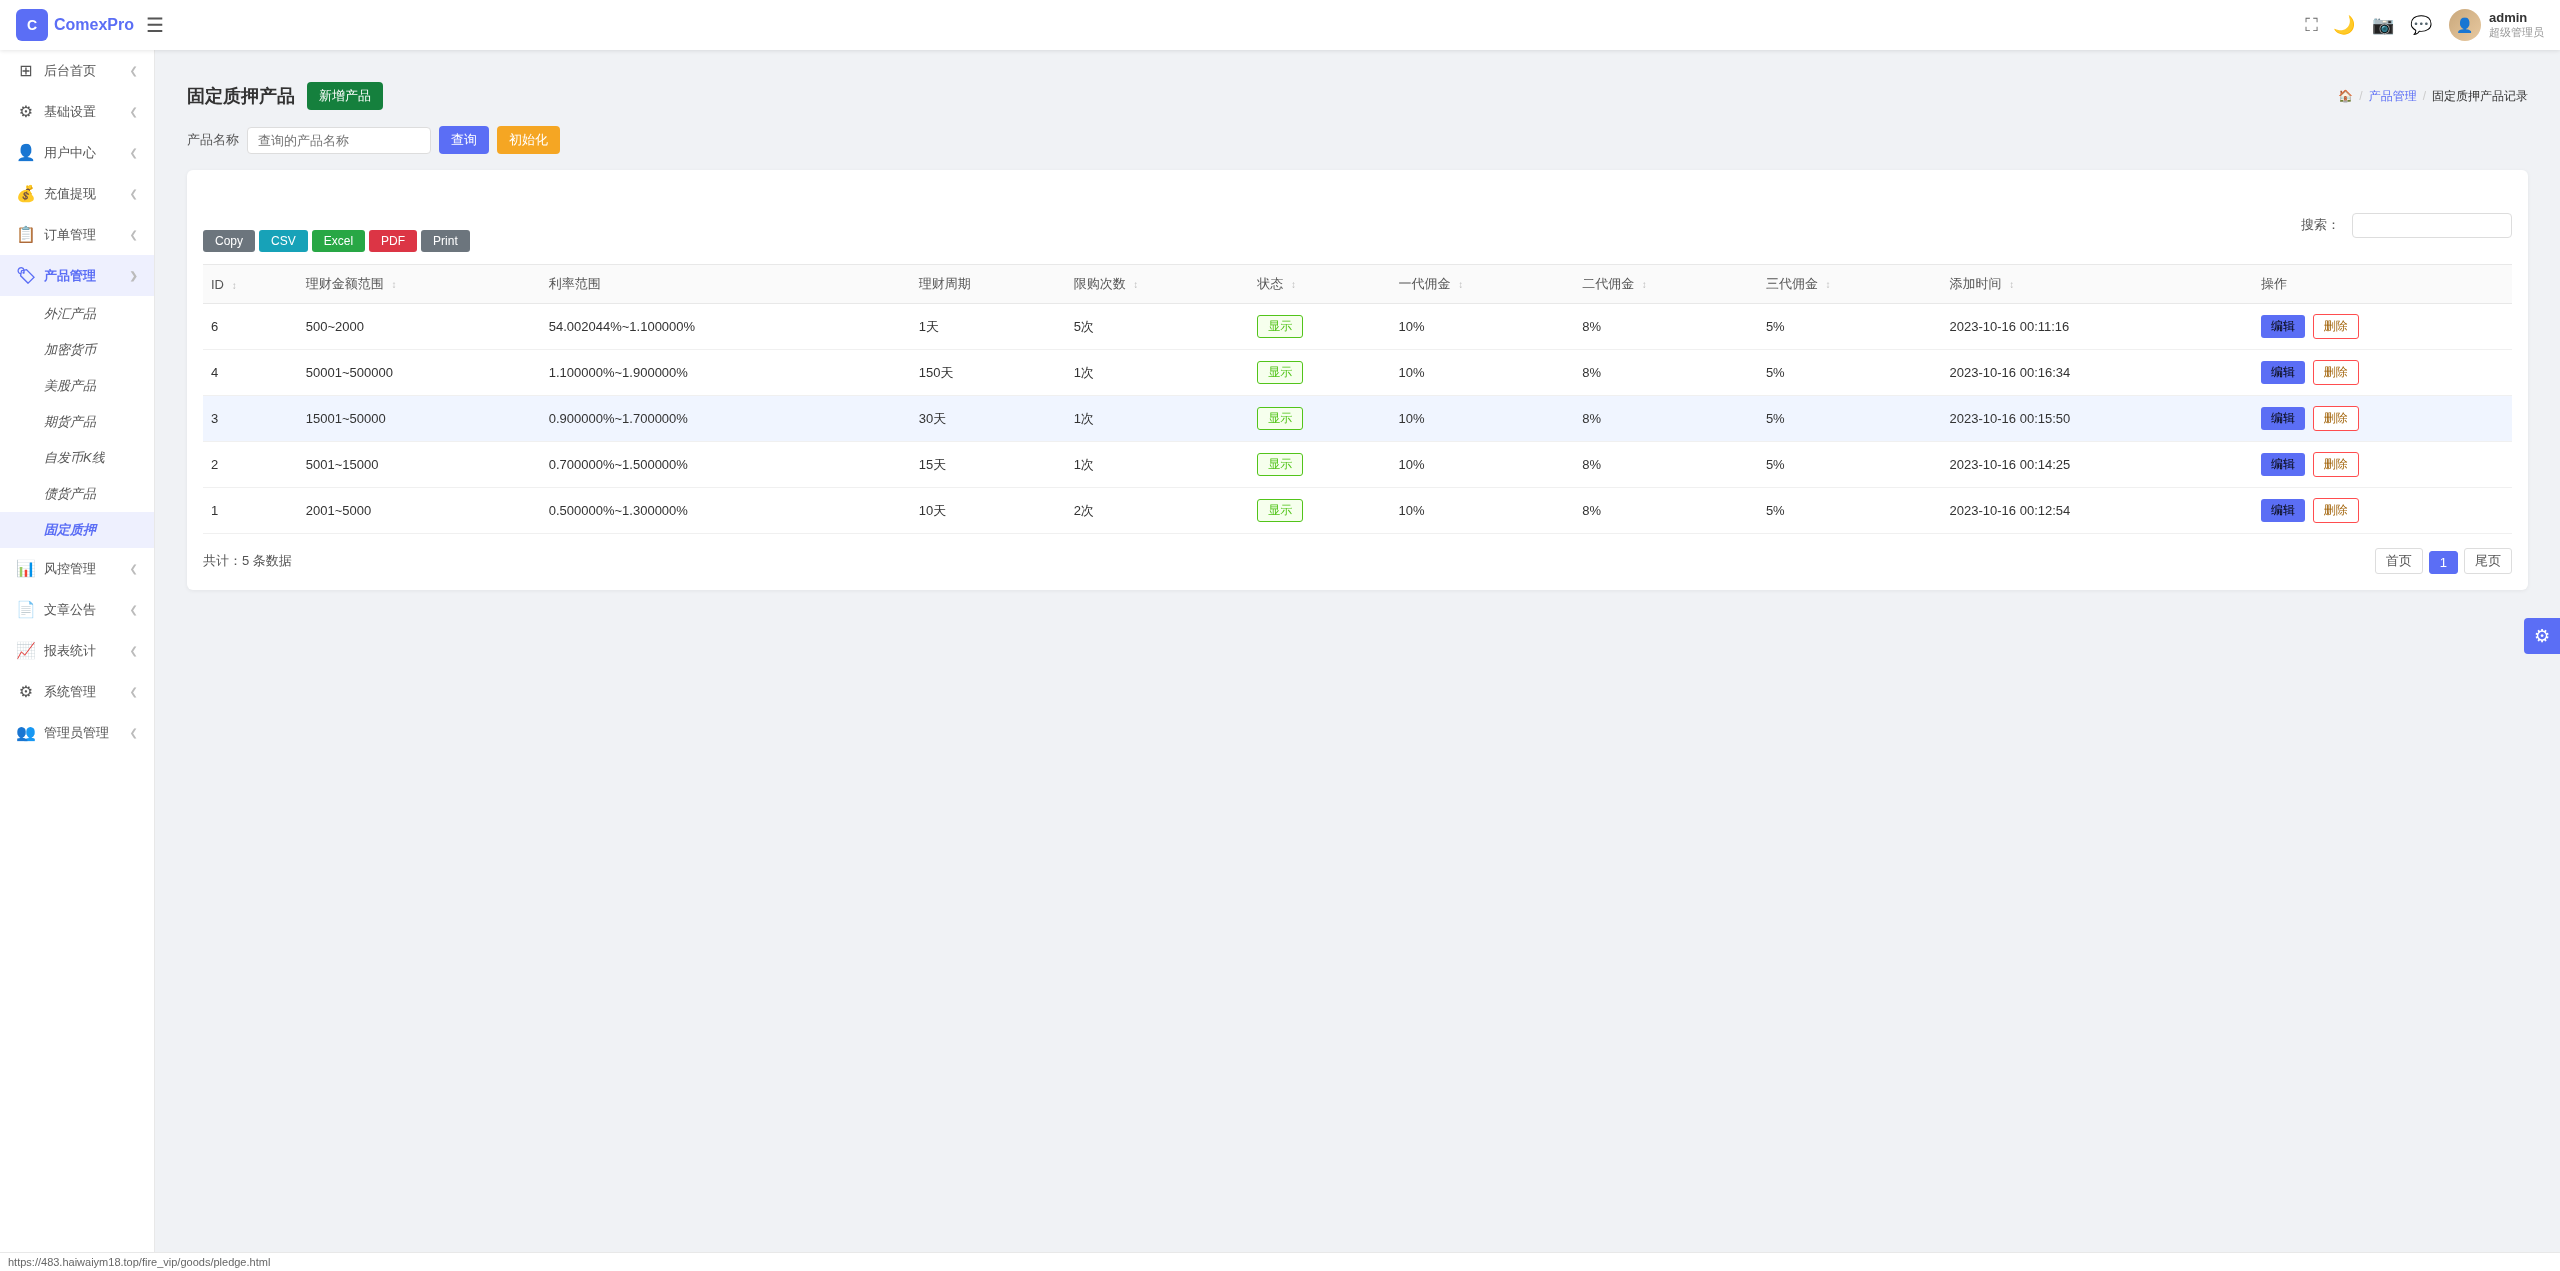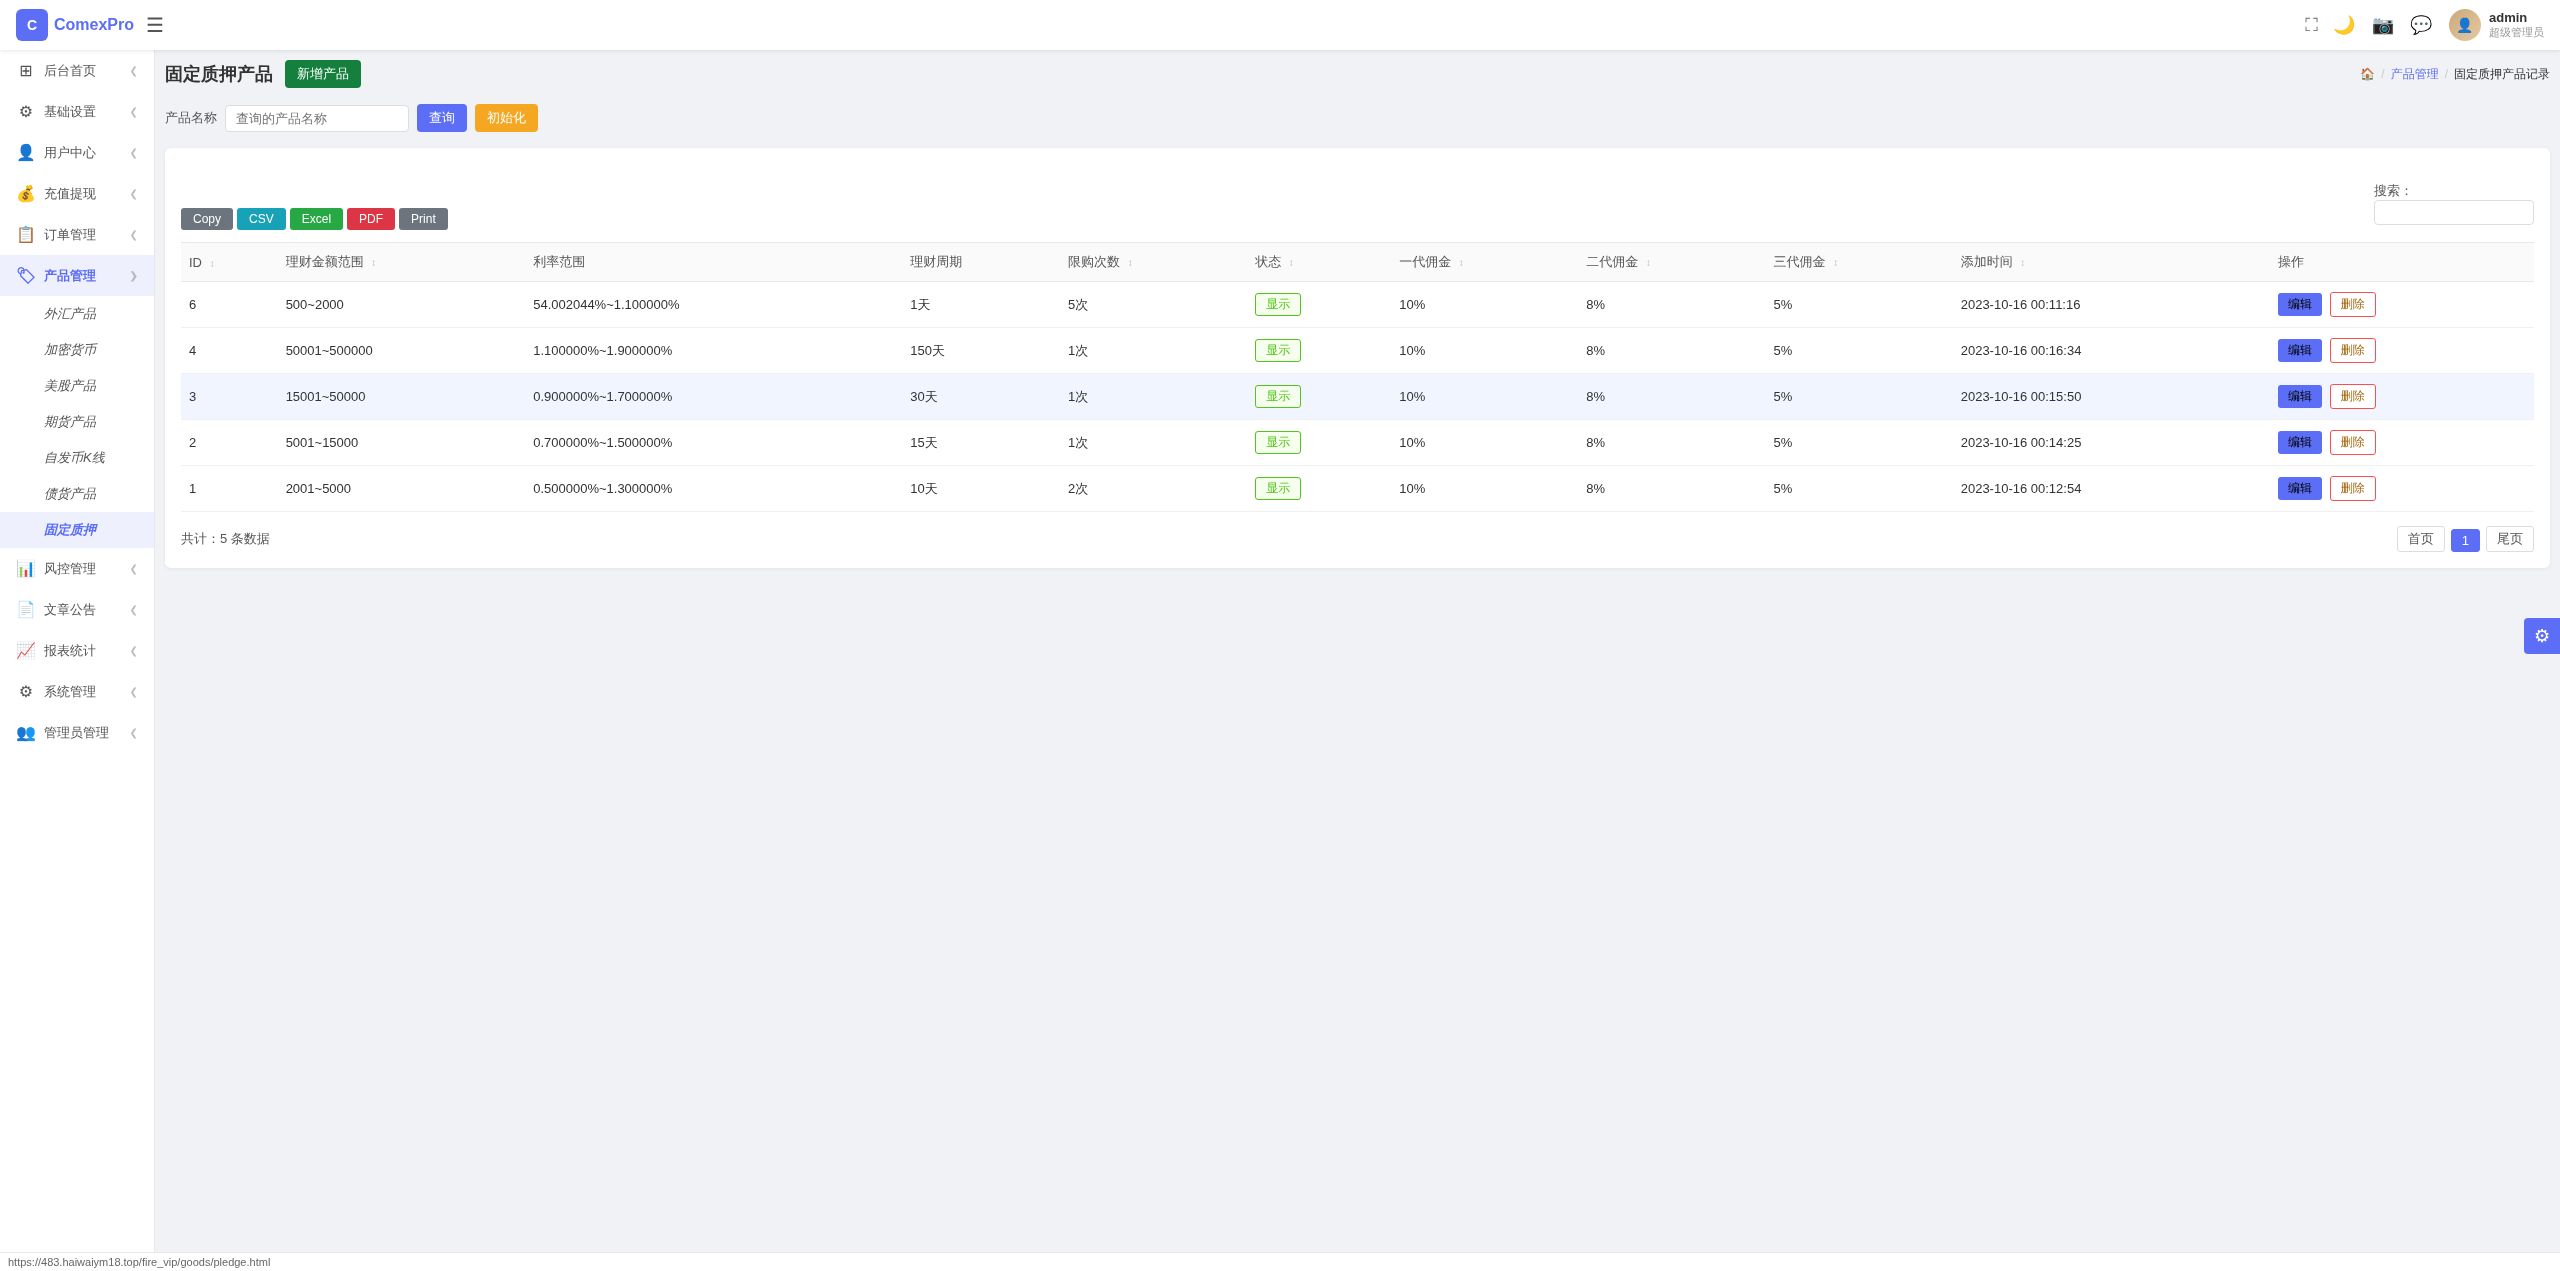--- a/index.html
+++ b/index.html
@@ -62,21 +62,21 @@
       color: #555;
       font-size: 13px;
       font-style: italic;
     }
     .nav-sub-item.active { color: #5b6ef5; font-weight: bold; background: #eef0fe; }
 
     
     .main {
       flex: 1;
       overflow-y: auto;
-      padding: 10px;
+      padding: 32px;
       background: #f0f2f5;
     }
 
     
     .breadcrumb {
       display: flex;
       align-items: center;
       gap: 6px;
       font-size: 12px;
       color: #999;
@@ -167,24 +167,23 @@
       color: #fff;
     }
     .btn-copy { background: #6c757d; }
     .btn-csv { background: #17a2b8; }
     .btn-excel { background: #28a745; }
     .btn-pdf { background: #dc3545; }
     .btn-print { background: #6c757d; }
 
     .search-right {
       display: flex;
-      align-items: flex-start;
-      gap: 0;
+      align-items: center;
+      gap: 12px;
       margin-left: auto;
-      flex-direction: column;
     }
     .search-right-label { font-size: 13px; color: #555; }
     .search-right-input {
       border: 1px solid #ddd;
       border-radius: 4px;
       padding: 4px 8px;
       font-size: 13px;
       width: 160px;
       outline: none;
     }

